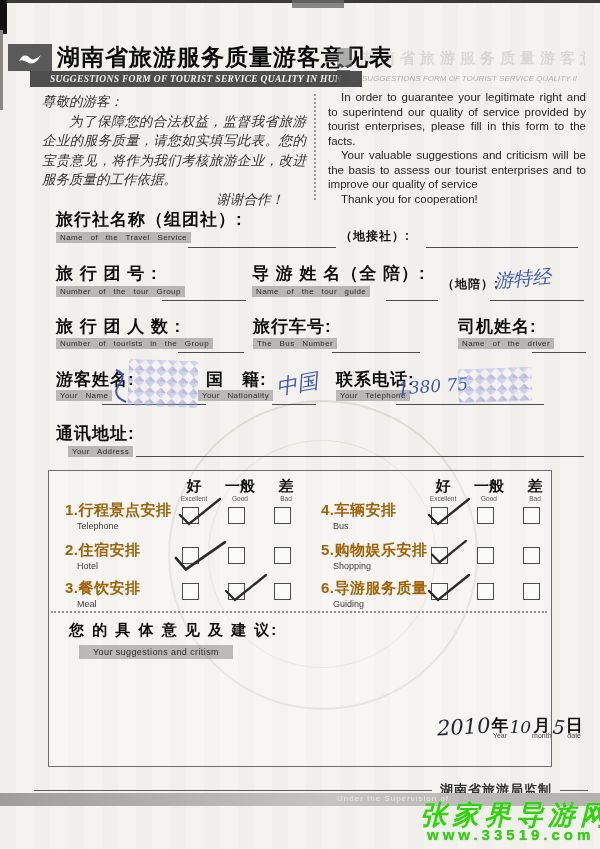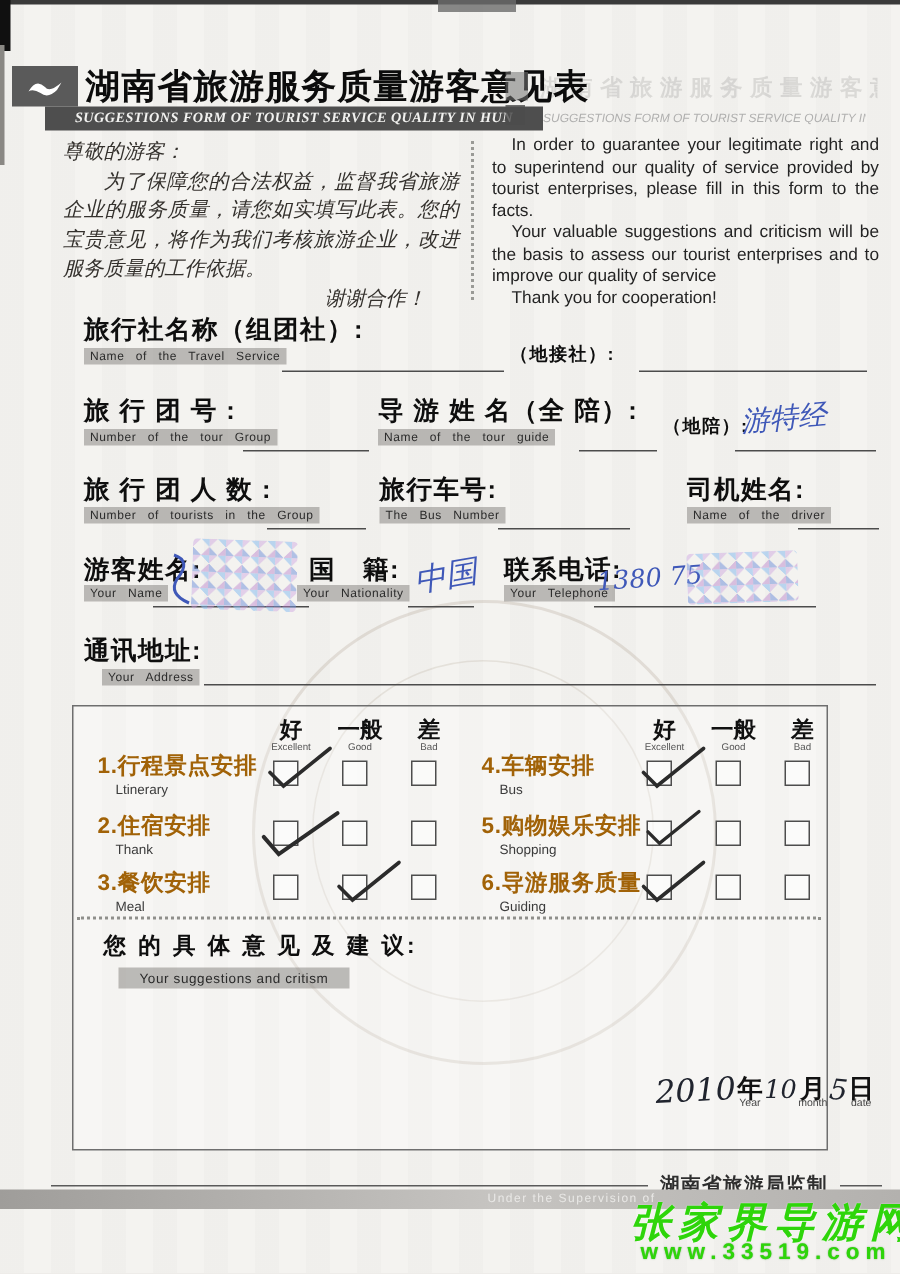--- a/index.html
+++ b/index.html
@@ -79,21 +79,21 @@
   .dcn{display:block;font-size:17px;font-weight:bold;color:#111;line-height:17px;}
   .den{display:block;font-size:7px;color:#444;margin-top:-2px;}
   .dval{font-family:"DejaVu Serif",serif;font-style:italic;color:#20242e;line-height:20px;}
   
   .f-line{position:absolute;left:34px;top:781px;width:554px;display:flex;align-items:center;}
   .f-rule{flex:1;border-top:1.5px solid #5a5a5a;}
   .f-rule.short{flex:0 0 28px;}
   .f-issuer{font-size:13px;font-weight:bold;color:#2e2e2e;margin:0 8px;white-space:nowrap;letter-spacing:1px;}
   .f-bar{position:absolute;left:0;top:793px;width:600px;height:13px;
          background:linear-gradient(90deg,#9f9d9a,#c6c4c1 55%,#b3b1ae);}
-  .f-bar-text{position:absolute;left:325px;top:1px;font-size:8px;color:#e9e8e6;letter-spacing:1px;white-space:nowrap;}
+  .f-bar-text{position:absolute;left:337px;top:1px;font-size:8px;color:#e9e8e6;letter-spacing:1px;white-space:nowrap;}
   .wm-name{position:absolute;left:420px;top:797px;font-size:27px;font-weight:bold;font-style:italic;
            color:#2ed50a;letter-spacing:5px;white-space:nowrap;font-family:"DejaVu Serif",serif;
            text-shadow:0 0 1px rgba(255,255,255,.8);}
   .wm-url{position:absolute;left:427px;top:826px;font-size:15px;font-weight:bold;color:#2ed50a;
           letter-spacing:4px;white-space:nowrap;text-shadow:0 0 1px rgba(20,120,0,.6);}
 </style>
 </head>
 <body>
 
 <div class="canvas">
@@ -203,34 +203,34 @@
           <div class="hen">Good</div>
         </div>
       <div class="hcell">
           <div class="hcn">差</div>
           <div class="hen">Bad</div>
         </div>
     </div>
 
     <div class="rlab" style="left:16px;top:30px">
       <div class="rcn">1.行程景点安排</div>
-      <div class="ren">Ltinerary</div>
+      <div class="ren">Telephone</div>
     </div>
     <div class="boxes" style="left:133px;top:36px">
       <span class="cb c0"></span>
       <span class="cb c1"></span>
       <span class="cb c2"></span>
       <svg class="check pos-0" viewBox="0 0 48 32">
           <path d="M4 19 L13 28 L44 3" stroke="#2b2b2b" stroke-width="2.4" fill="none" stroke-linecap="round"></path>
         </svg>
     </div>
 
     <div class="rlab" style="left:16px;top:70px">
       <div class="rcn">2.住宿安排</div>
-      <div class="ren">Thank</div>
+      <div class="ren">Hotel</div>
     </div>
     <div class="boxes" style="left:133px;top:76px">
       <span class="cb c0"></span>
       <span class="cb c1"></span>
       <span class="cb c2"></span>
       <svg class="check pos-0" style="transform:scale(1.2) rotate(4deg);top:-7px" viewBox="0 0 48 32">
           <path d="M4 19 L13 28 L44 3" stroke="#2b2b2b" stroke-width="2.2" fill="none" stroke-linecap="round"></path>
         </svg>
     </div>
 

